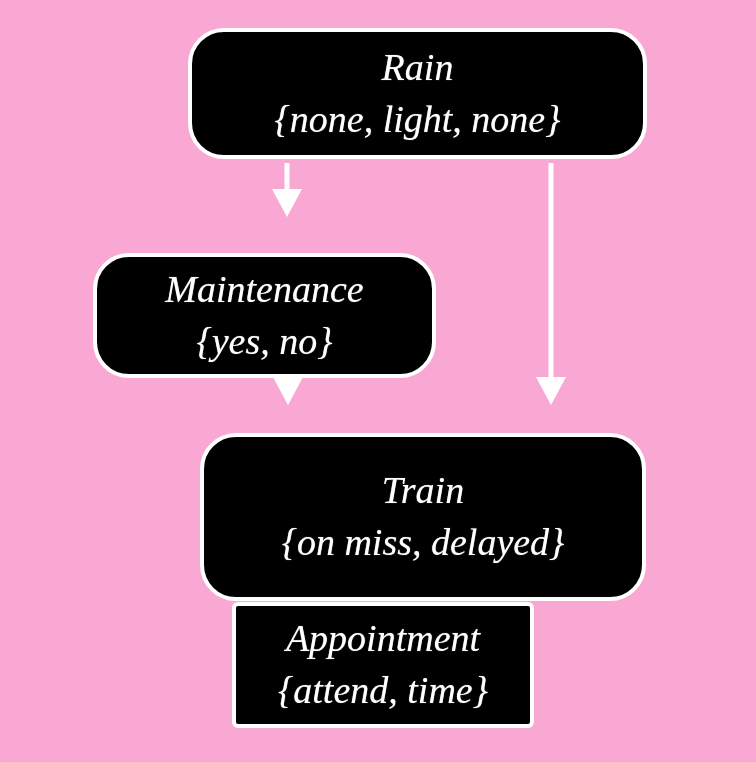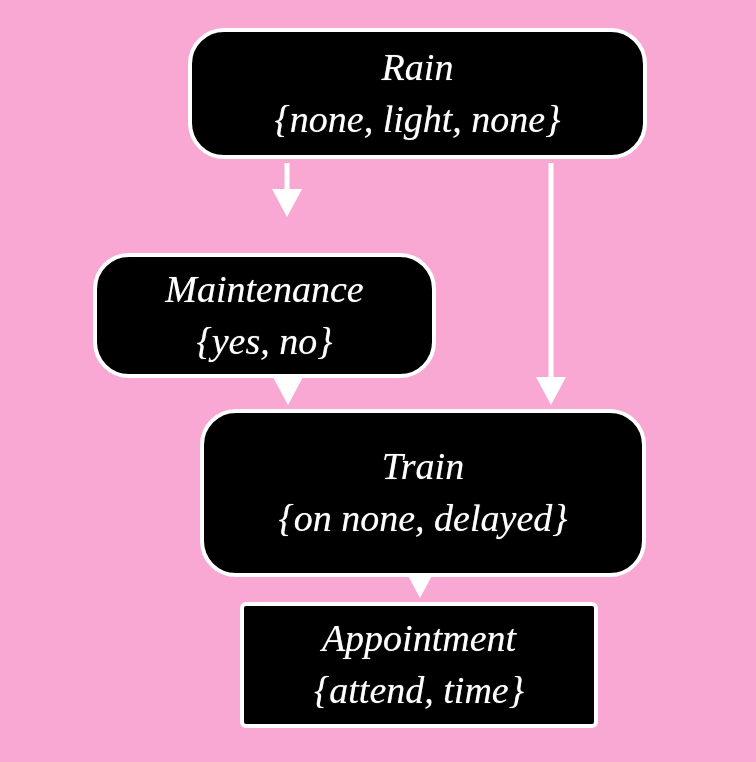--- a/index.html
+++ b/index.html
@@ -30,22 +30,22 @@
     align-items: center;
     justify-content: center;
     text-align: center;
     text-shadow: 0 0 1px rgba(255,255,255,0.6);
   }
   .node .node-label, .node .node-domain {
     white-space: nowrap;
   }
   #node-rain        { left: 188px; top: 28px;  width: 459px; height: 131px; }
   #node-maintenance { left: 93px;  top: 221px; width: 343px; height: 125px; margin-top: 32px; }
-  #node-train       { left: 200px; top: 409px; width: 446px; height: 168px; }
-  #node-appointment { left: 240px; top: 602px; width: 358px; height: 126px; border-radius: 6px; }
+  #node-train       { left: 200px; top: 433px; width: 446px; height: 168px; }
+  #node-appointment { left: 232px; top: 602px; width: 302px; height: 126px; border-radius: 6px; }
   #edges-overlay {
     position: absolute;
     left: 0;
     top: 0;
     width: 756px;
     height: 762px;
     pointer-events: none;
   }
 </style>
 </head>
@@ -81,21 +81,21 @@
     <span class="node-domain">{none, light, none}</span>
   </div>
 
   <div class="node" id="node-maintenance">
     <span class="node-label">Maintenance</span>
     <span class="node-domain">{yes, no}</span>
   </div>
 
   <div class="node" id="node-train">
     <span class="node-label">Train</span>
-    <span class="node-domain">{on none, delayed}</span>
+    <span class="node-domain">{on miss, delayed}</span>
   </div>
 
   <div class="node" id="node-appointment">
     <span class="node-label">Appointment</span>
     <span class="node-domain">{attend, time}</span>
   </div>
 
 </div>
 
 </body></html>

